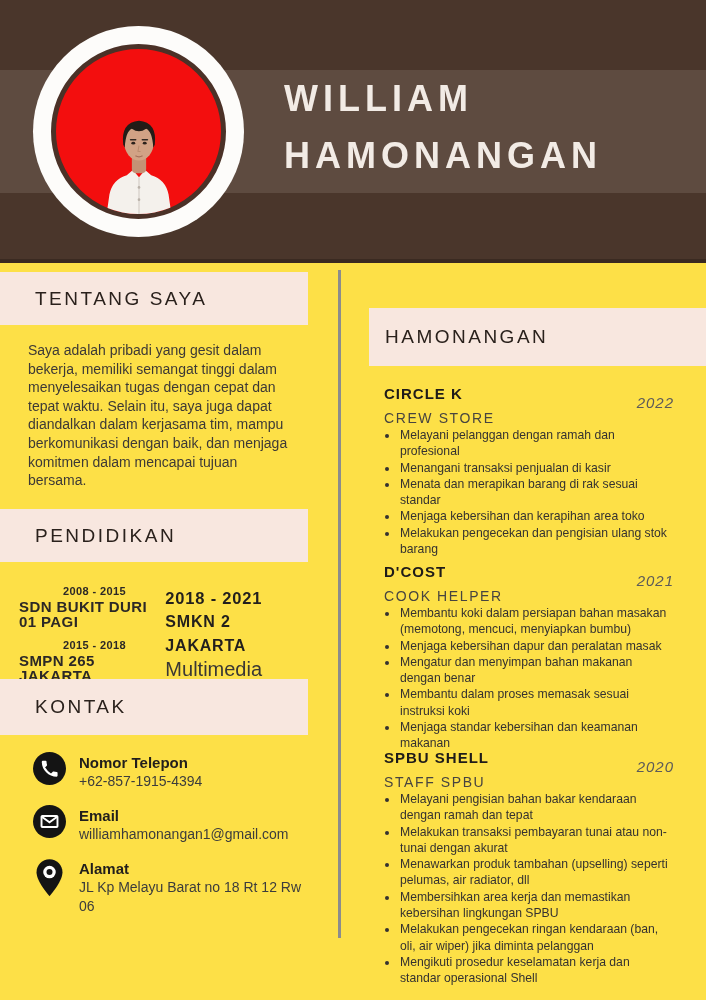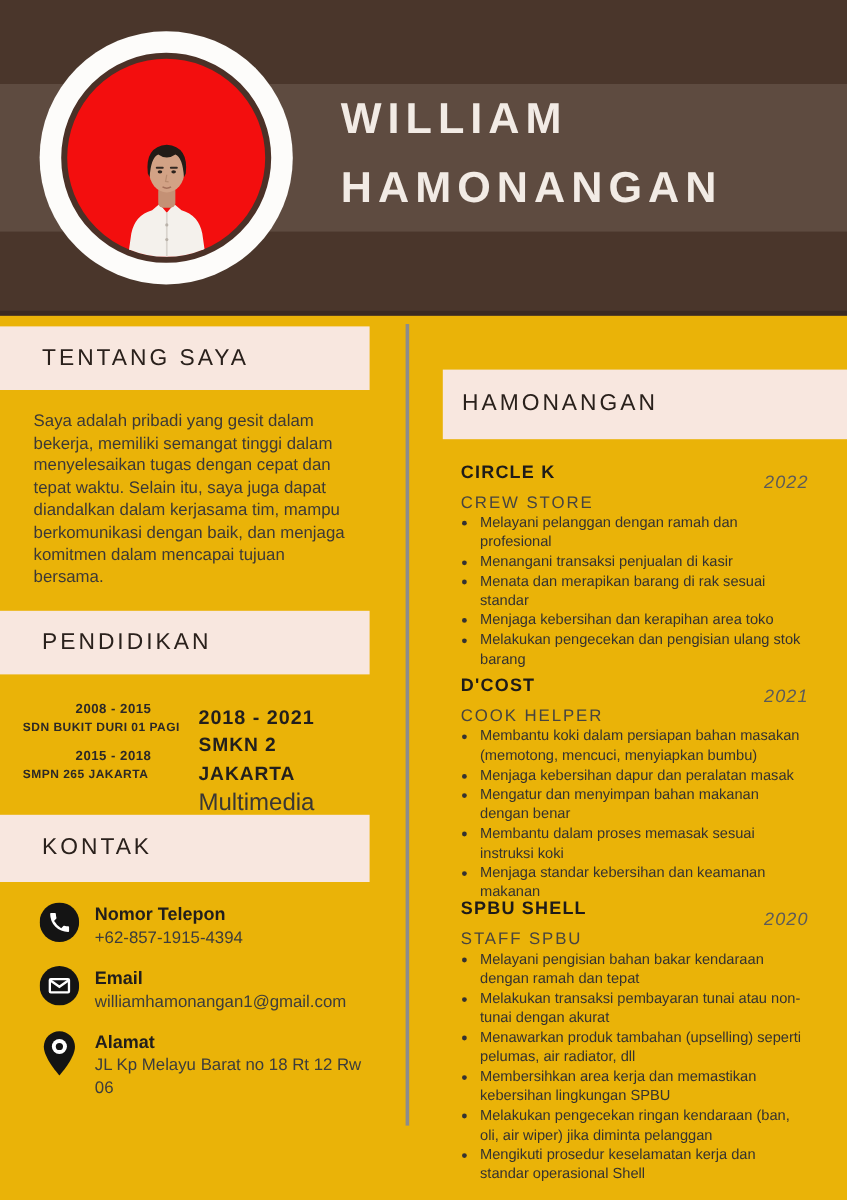--- a/index.html
+++ b/index.html
@@ -4,21 +4,21 @@
 <style>
   * { margin:0; padding:0; box-sizing:border-box; }
   html,body { width:706px; height:1000px; }
   body {
     font-family:"Liberation Sans", sans-serif;
     background:#fff;
     position:relative;
     overflow:hidden;
     color:#333;
   }
-  .page { position:absolute; inset:0; background:#eab308; }
+  .page { position:absolute; inset:0; background:#fde047; }
 
   
   .header {
     position:absolute; left:0; top:0; width:706px; height:263px;
     background:var(--brown-dark);
     border-bottom:4px solid var(--brown-edge);
   }
   .band-mid {
     position:absolute; left:0; top:70px; width:100%; height:123px;
     background:var(--brown-mid);
@@ -59,21 +59,21 @@
 
   
   .about-text {
     position:absolute; left:28px; top:341px; width:260px;
     font-size:14px; line-height:18.6px; color:#3d3936;
   }
   .edu-grid { position:absolute; left:19px; top:584px; width:296px; display:flex; }
   .edu-left { width:148px; }
   .edu-entry { margin-bottom:9px; }
   .edu-period { font-size:11px; font-weight:bold; color:#2c2826; letter-spacing:.4px; line-height:15px;margin-left:44px; }
-  .edu-school { font-size:10px; font-weight:bold; color:#2c2826; letter-spacing:.4px; line-height:15px; }
+  .edu-school { font-size:15px; font-weight:bold; color:#2c2826; letter-spacing:.4px; line-height:15px; }
   .edu-right { padding-top:2px; }
   .edu-hl-period { font-size:16.5px; font-weight:bold; color:#221f1d; letter-spacing:.8px; line-height:24px; }
   .edu-hl-school { font-size:16px; font-weight:bold; color:#221f1d; letter-spacing:.8px; line-height:24px; }
   .edu-hl-major  { font-size:20px; color:#3a3734; line-height:23px; }
 
   .contact-list { position:absolute; left:33px; top:752px; width:280px; }
   .contact-item { display:flex; margin-bottom:14px; }
   .ci-icon { flex:0 0 33px; height:33px; margin-right:13px; }
   .ci-text { padding-top:1px; width:230px; }
   .ci-label { font-size:15px; font-weight:bold; color:#211e1c; line-height:19px; }

